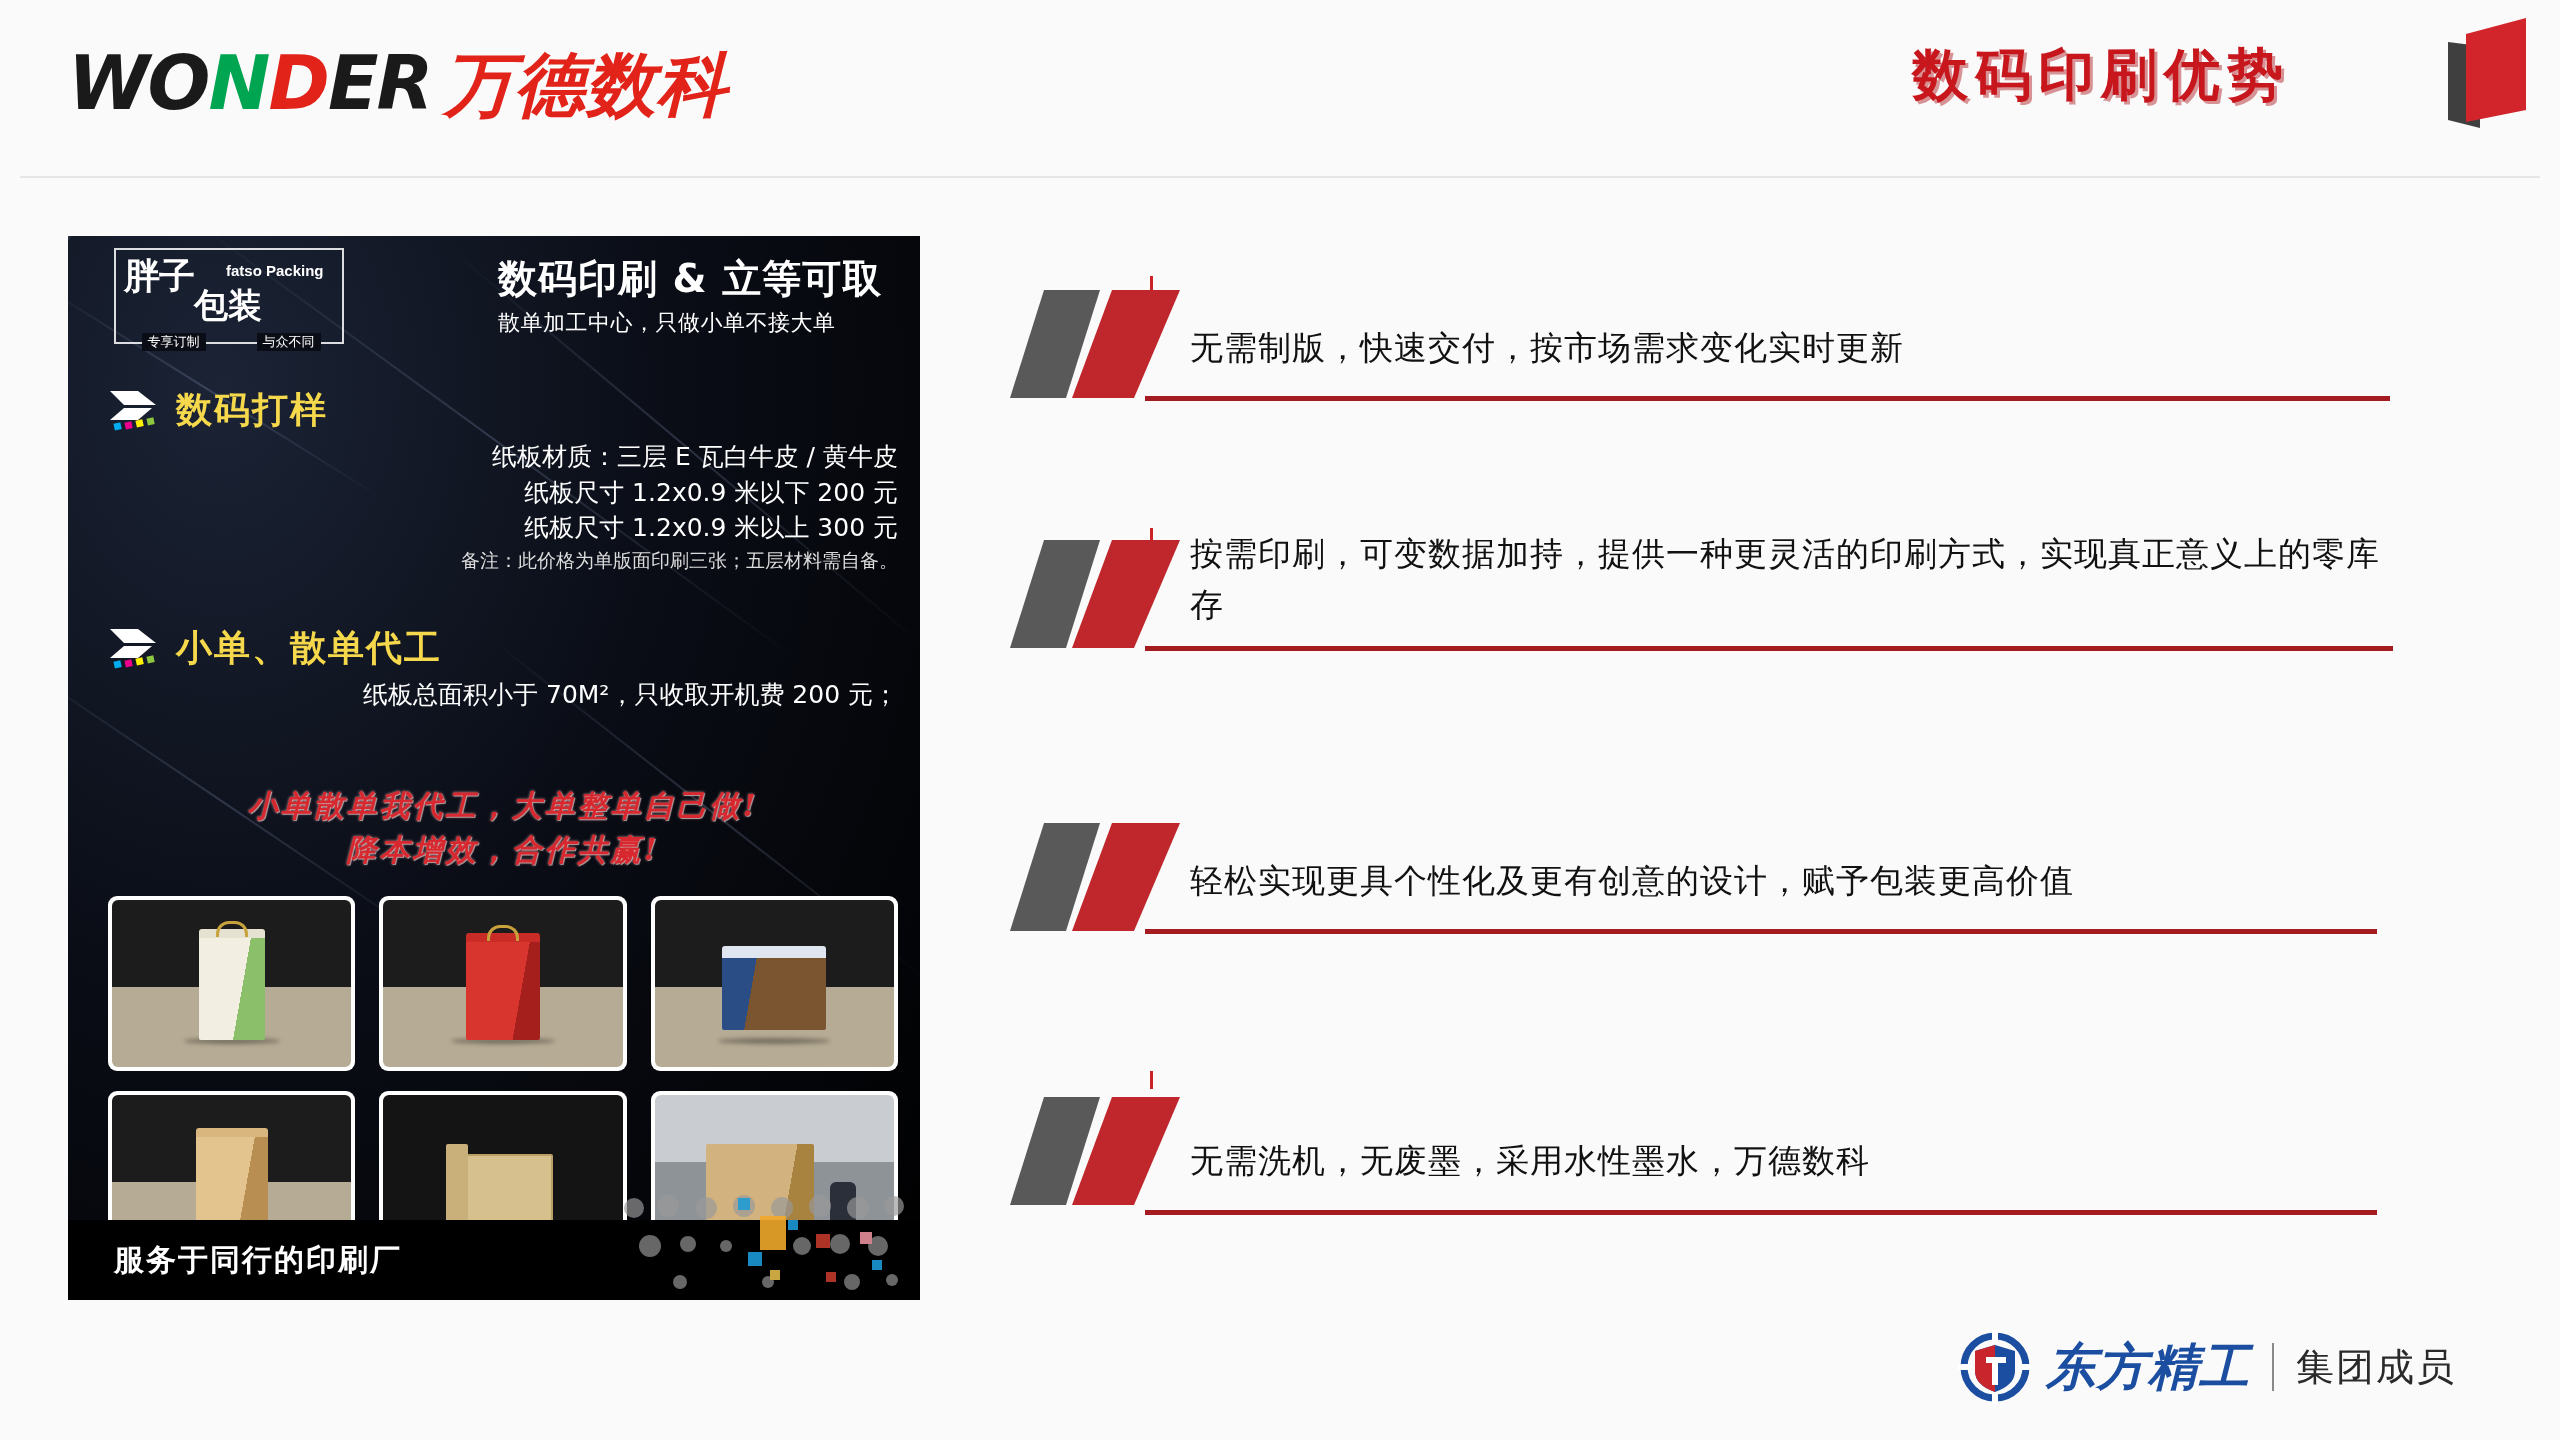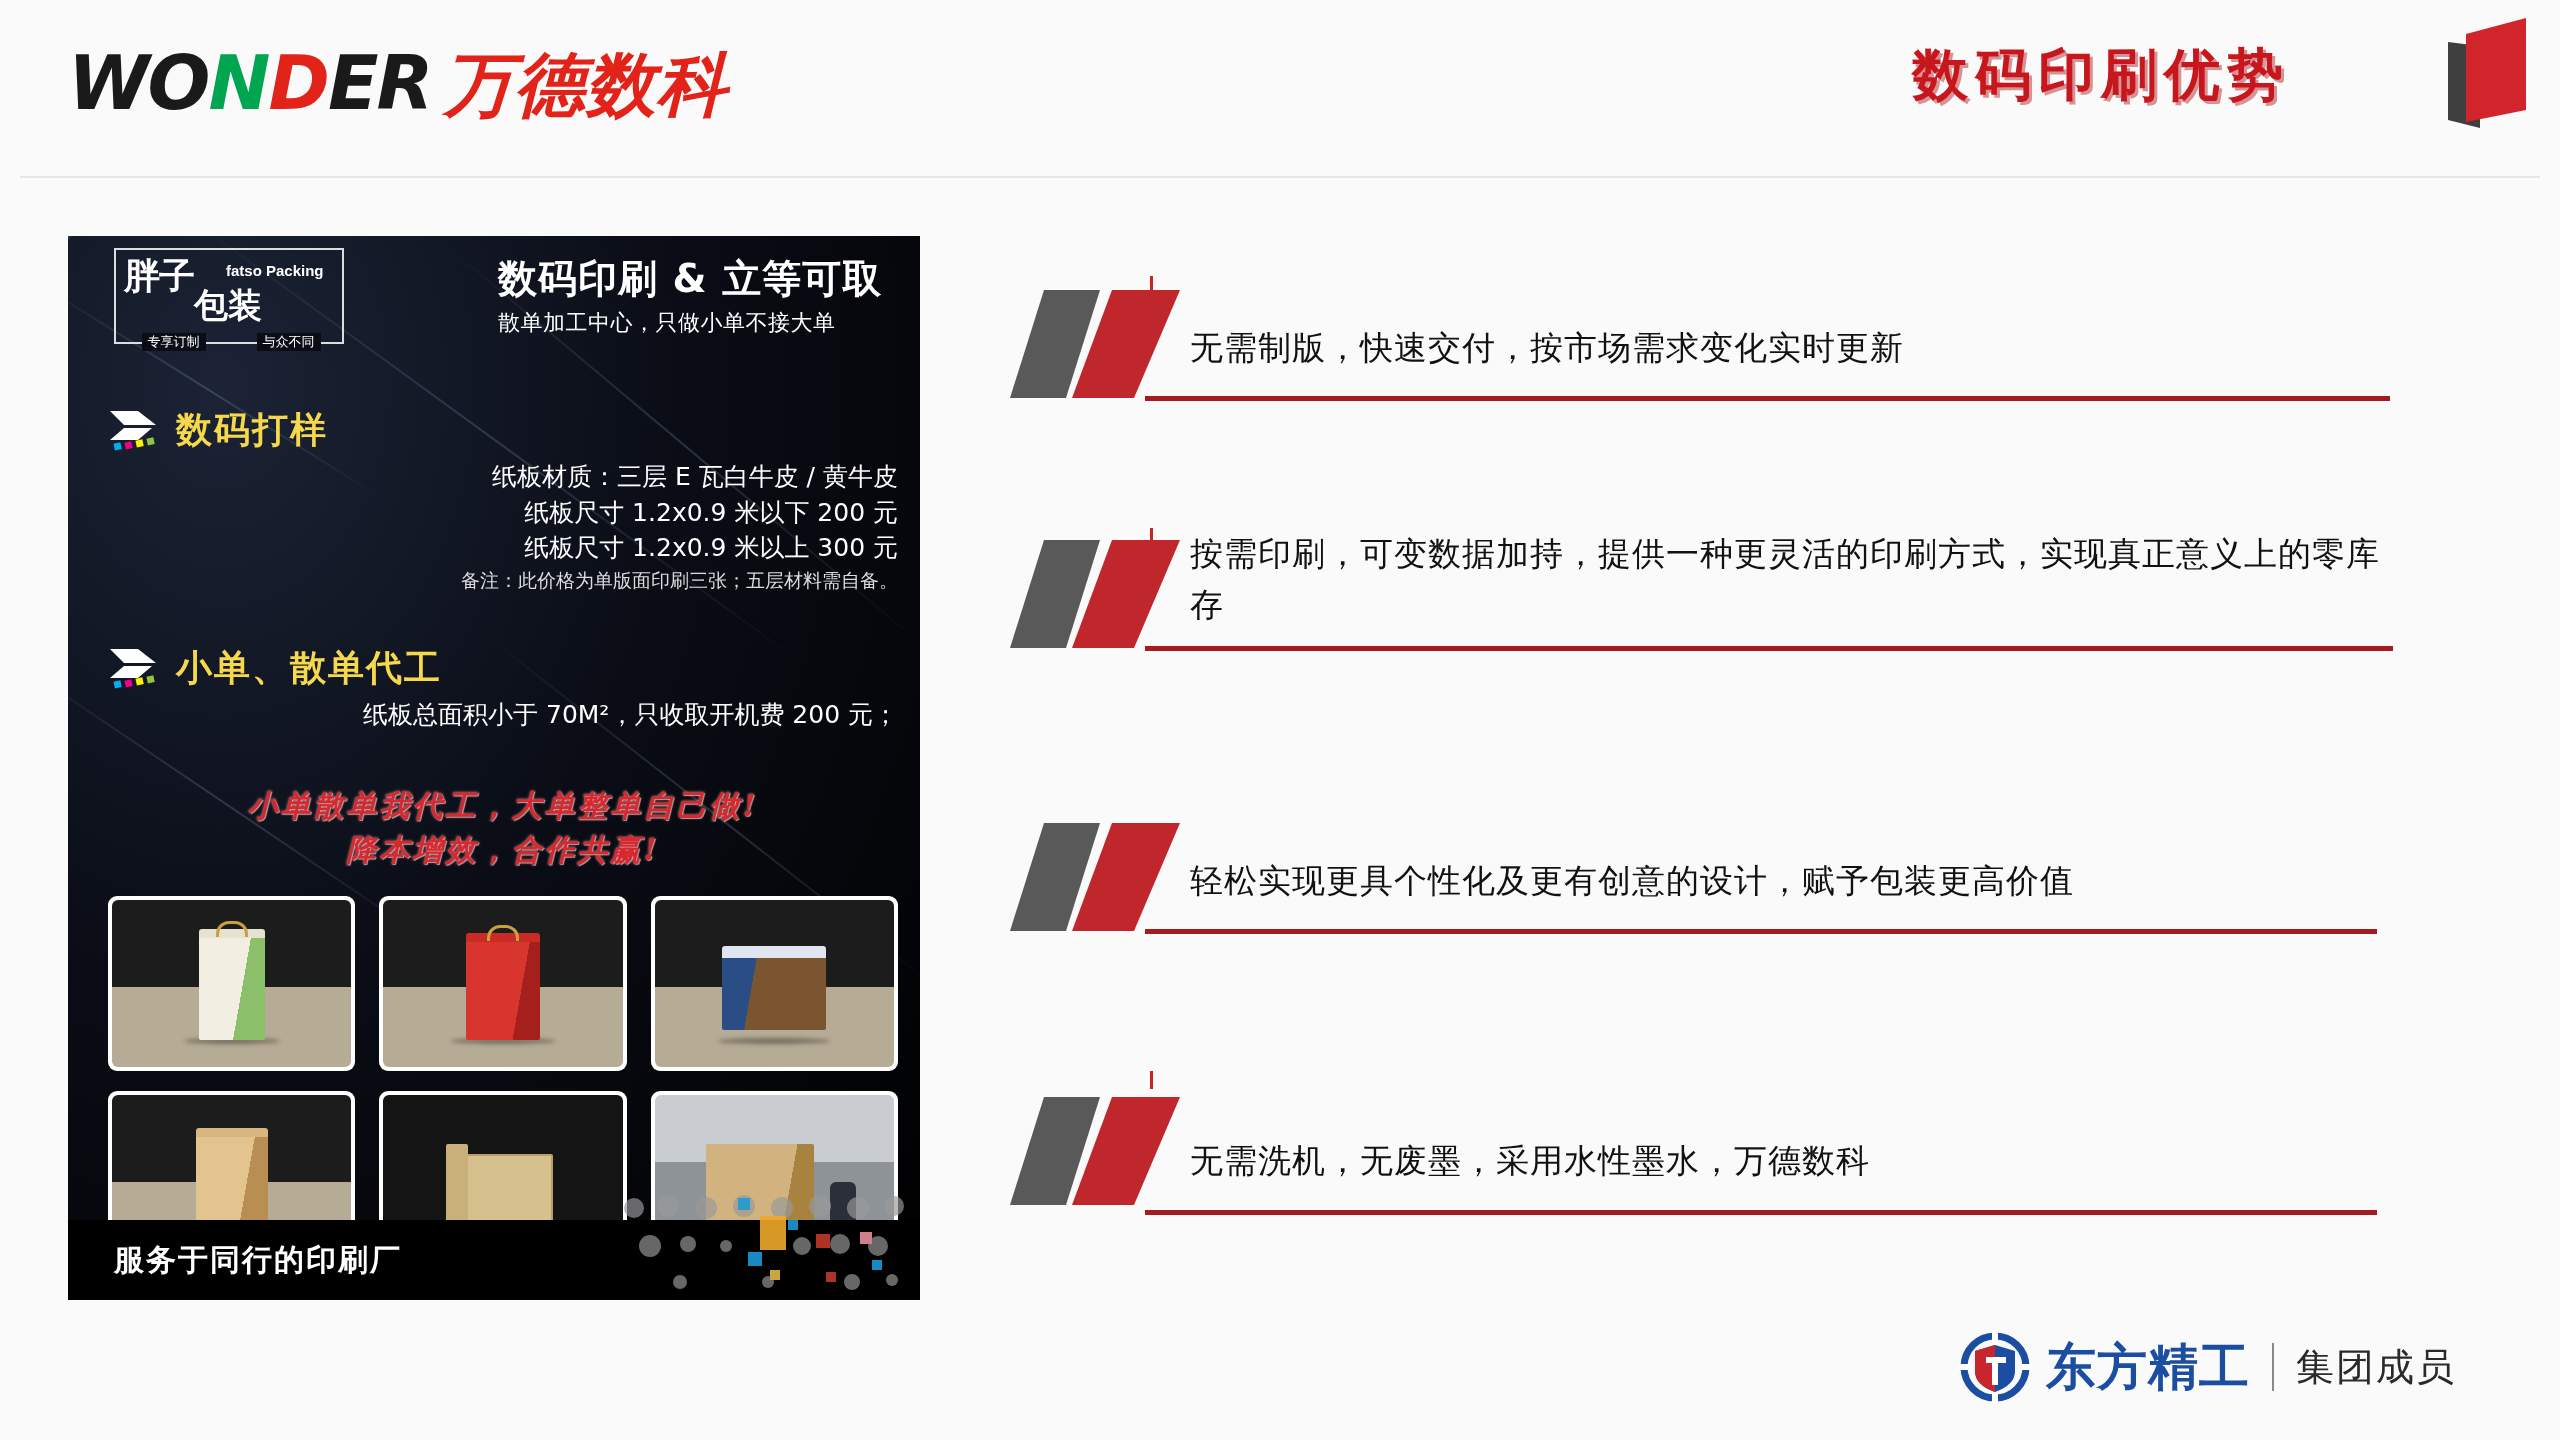--- a/index.html
+++ b/index.html
@@ -58,21 +58,21 @@
   #fatso-sub{position:absolute;left:0;bottom:-9px;width:230px;display:flex;justify-content:space-around;}
   #fatso-sub span{background:#0a0d16;color:#fff;font-size:13px;padding:0 6px;font-family:"DejaVu Sans",sans-serif;}
 
   #poster-head-t1{position:absolute;left:430px;top:16px;color:#fff;font-size:39px;font-weight:bold;
      font-family:"DejaVu Sans",sans-serif;letter-spacing:1px;white-space:nowrap;}
   #poster-head-t2{position:absolute;left:430px;top:72px;color:#fff;font-size:22px;
      font-family:"DejaVu Sans",sans-serif;letter-spacing:.5px;white-space:nowrap;}
 
   
   .sec{position:absolute;left:40px;width:790px;}
-  .sec-title{display:flex;align-items:center;margin-top:20px;}
+  .sec-title{display:flex;align-items:center;}
   .arrow-ico{width:60px;height:44px;margin-right:8px;flex:0 0 60px;}
   .sec-h{color:#F5D84B;font-size:36px;font-weight:bold;font-family:"DejaVu Sans",sans-serif;letter-spacing:2px;}
   .sec-lines{margin-left:68px;margin-top:4px;text-align:right;}
   .sec-lines .ln{color:#fff;font-size:25px;font-family:"DejaVu Sans",sans-serif;line-height:1.42;white-space:nowrap;}
   .sec-lines .note{color:#dcdcdc;font-size:19px;font-family:"DejaVu Sans",sans-serif;line-height:1.5;white-space:nowrap;}
 
   #slogan{position:absolute;left:40px;top:548px;width:790px;text-align:center;}
   #slogan div{color:#D8282F;font-size:30px;font-weight:bold;line-height:1.45;
     font-family:"DejaVu Serif",serif;font-style:italic;letter-spacing:3px;
     text-shadow:0 0 3px rgba(255,180,180,.85),1px 1px 0 rgba(255,255,255,.5);}
@@ -101,21 +101,21 @@
   .bchevrons{position:absolute;left:8px;width:180px;height:118px;}
   .btext{position:absolute;left:190px;top:0;width:1200px;color:#111;
      font-size:33px;line-height:1.55;font-family:"DejaVu Sans",sans-serif;letter-spacing:1px;}
   .brule{position:absolute;left:145px;height:5px;background:#A51C20;}
   .bdot{position:absolute;width:3px;height:18px;background:#C22;}
 
   
   #footer-logo{position:absolute;left:1958px;top:1330px;display:flex;align-items:center;}
   #dfjg-mark{width:74px;height:74px;flex:0 0 74px;}
   #dfjg-name{margin-left:14px;color:#1B4EA0;font-size:50px;font-weight:bold;
-     font-family:"DejaVu Sans",sans-serif;letter-spacing:1px;line-height:1;}
+     font-family:"DejaVu Sans",sans-serif;letter-spacing:1px;line-height:1;font-style:italic;}
   #dfjg-div{margin:0 22px;width:2px;height:48px;background:#888;}
   #dfjg-sub{color:#2A2A2A;font-size:38px;font-family:"DejaVu Serif",serif;letter-spacing:2px;line-height:1;}
 </style>
 </head>
 <body>
 
 <div id="header">
 
   <div id="logo-wrap">
     <span class="wonder-letters wl-dark">WO</span>

